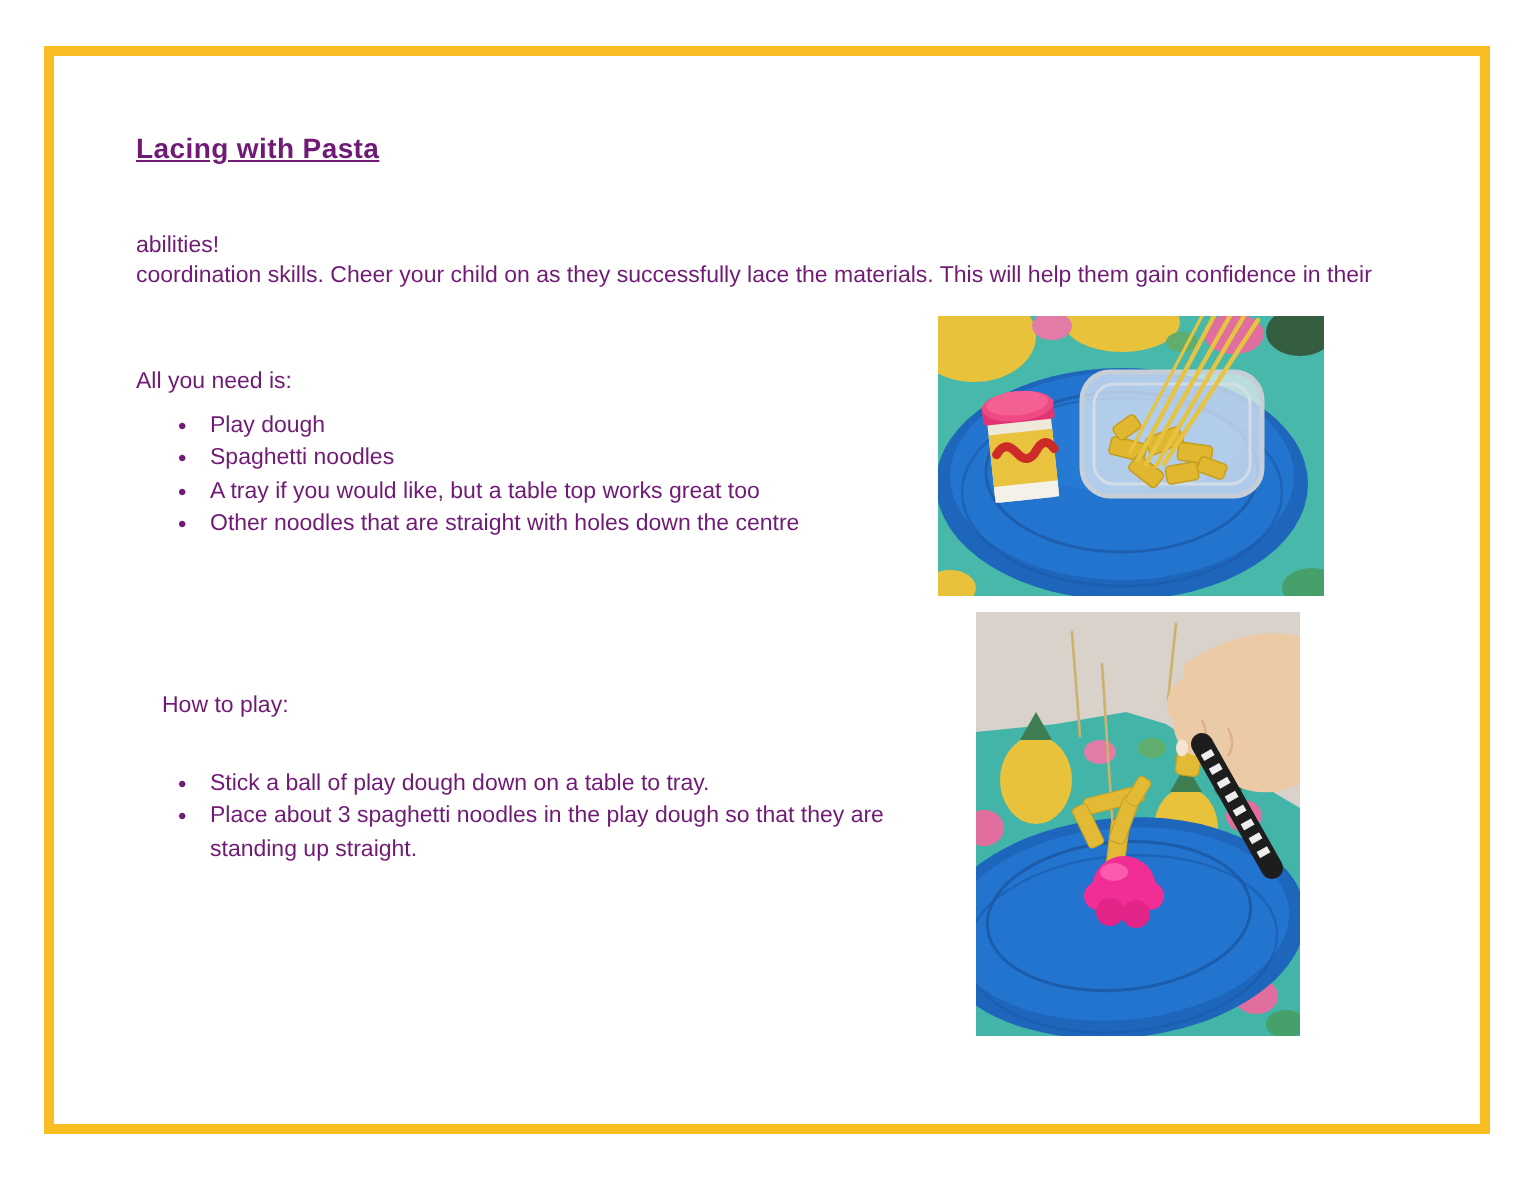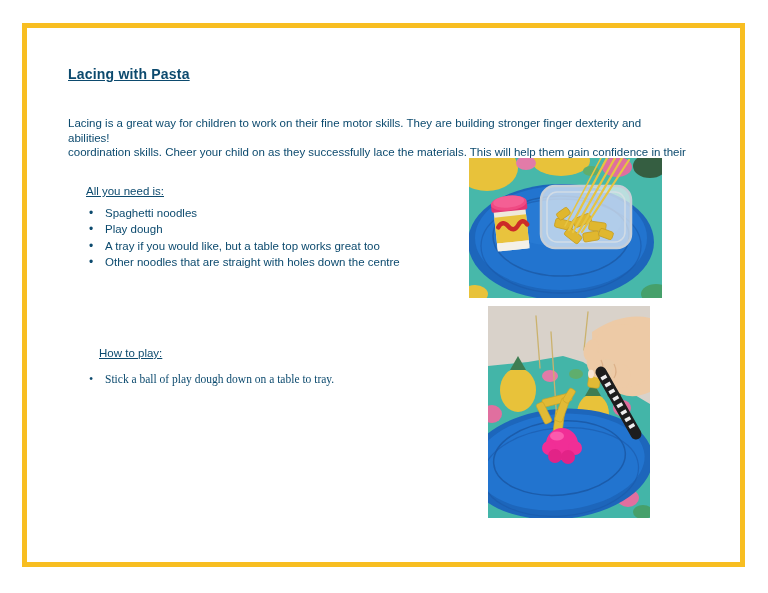--- a/index.html
+++ b/index.html
@@ -2,21 +2,21 @@
 <html><head>
 <meta charset="utf-8">
 <style>
   html, body { margin: 0; padding: 0; background: #ffffff; }
   .page {
     position: relative;
     width: 768px;
     height: 593px;
     background: #ffffff;
     font-family: "Liberation Sans", sans-serif;
-    color: #0c4a6e;
+    color: #701a75;
     overflow: hidden;
   }
   .frame {
     position: absolute;
     left: 22px; top: 23px;
     width: 723px; height: 544px;
     border: 5px solid #F8BE21;
     box-sizing: border-box;
   }
   .title {
@@ -31,36 +31,34 @@
     position: absolute;
     left: 68px; top: 116px;
     width: 650px;
     font-size: 11.5px;
     line-height: 14.6px;
   }
   .section-heading {
     position: absolute;
     left: 68px;
     font-size: 11.5px;
-    text-decoration: underline;
-    margin-left: 18px;
   }
   .heading-need { top: 185px; }
   .heading-play { top: 347px; padding-left: 13px; }
   .bullet-list {
     position: absolute;
     left: 86px;
     margin: 0; padding: 0;
     list-style: none;
     font-size: 11.5px;
     line-height: 16.3px;
     width: 374px;
   }
   .list-need { top: 205px; }
-  .list-play { top: 371px; width: 368px; font-family: Liberation Serif, serif; }
+  .list-play { top: 384px; width: 368px; }
   .bullet-list li {
     position: relative;
     padding-left: 19px;
   }
   .bullet-list li::before {
     content: "\2022";
     position: absolute;
     left: 3px;
     top: 0;
     font-size: 12px;
@@ -73,36 +71,36 @@
 </head>
 <body>
 
 <div class="page">
 
   <div class="frame"></div>
 
   <div class="title">Lacing with Pasta</div>
 
   <div class="intro">
-    <div>Lacing is a great way for children to work on their fine motor skills. They are building stronger finger dexterity and</div>
     <div>abilities!</div>
     <div>coordination skills. Cheer your child on as they successfully lace the materials. This will help them gain confidence in their</div>
   </div>
 
   <div class="section-heading heading-need">All you need is:</div>
   <ul class="bullet-list list-need">
+    <li>Play dough</li>
     <li>Spaghetti noodles</li>
-    <li>Play dough</li>
     <li>A tray if you would like, but a table top works great too</li>
     <li>Other noodles that are straight with holes down the centre</li>
   </ul>
 
   <div class="section-heading heading-play">How to play:</div>
   <ul class="bullet-list list-play">
     <li>Stick a ball of play dough down on a table to tray.</li>
+    <li>Place about 3 spaghetti noodles in the play dough so that they are standing up straight.</li>
   </ul>
 
   <div class="photo photo-supplies">
     <svg width="193" height="140" viewBox="0 0 193 140" xmlns="http://www.w3.org/2000/svg">
       <g>
         <rect width="193" height="140" fill="#47B8AA"></rect>
         <ellipse cx="18" cy="10" rx="31" ry="23" fill="#E8C23A"></ellipse>
         <ellipse cx="92" cy="3" rx="29" ry="15" fill="#E8C23A"></ellipse>
         <ellipse cx="57" cy="5" rx="10" ry="7" fill="#E27BA8"></ellipse>
         <ellipse cx="148" cy="9" rx="15" ry="10" fill="#E06F9F"></ellipse>

